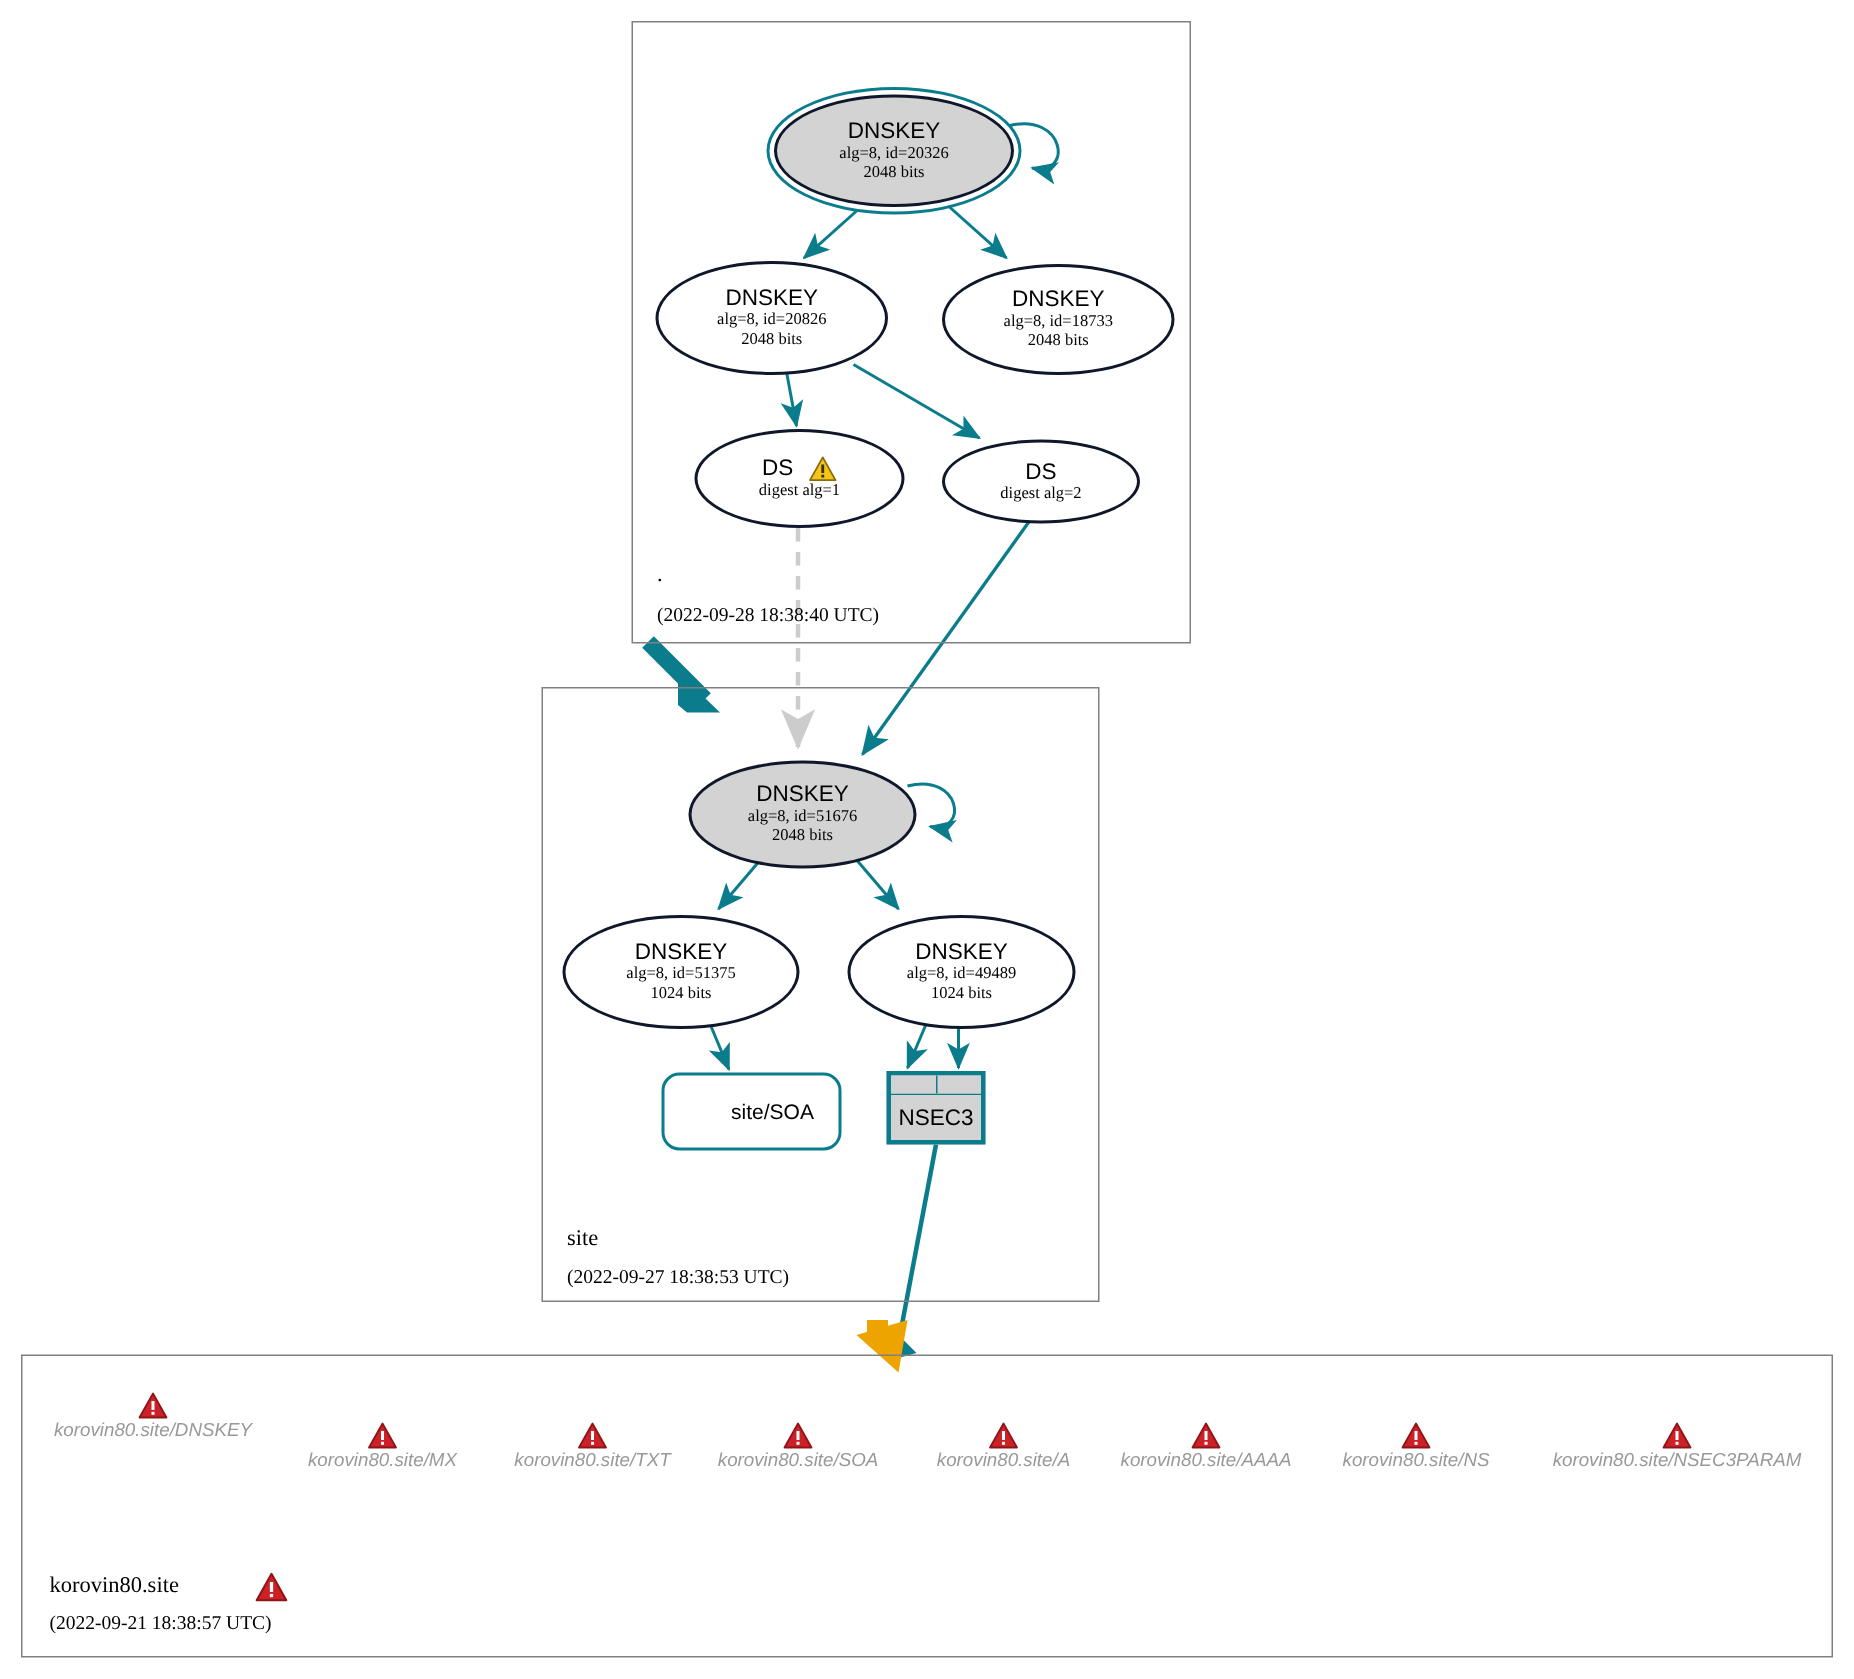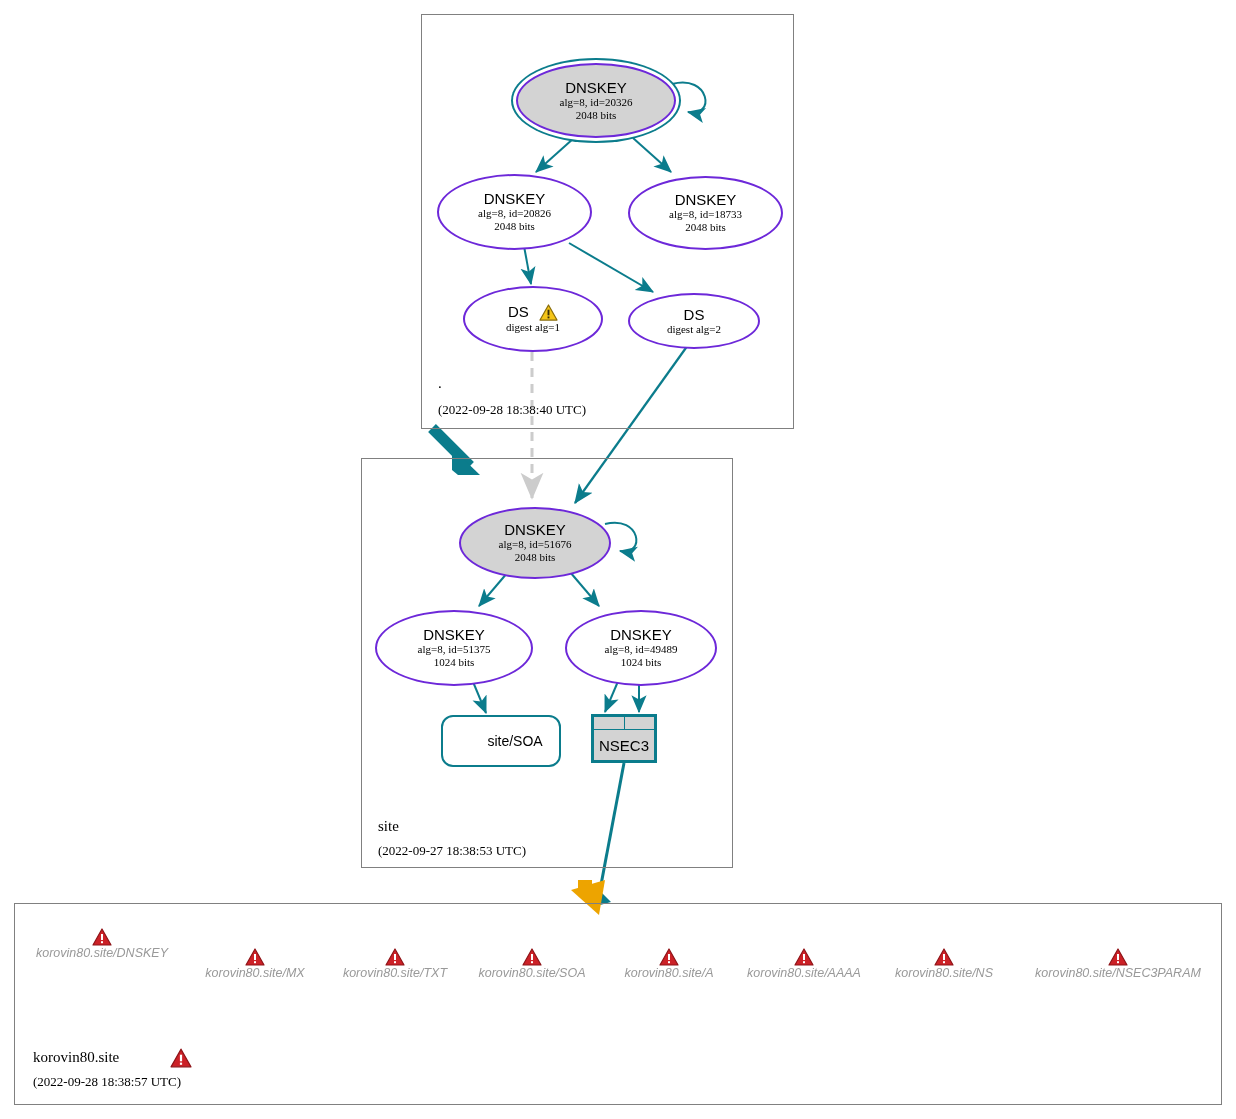--- a/index.html
+++ b/index.html
@@ -7,21 +7,21 @@
   #stage{position:relative;width:1236px;height:1119px;overflow:hidden;background:#fff;}
   #svg-layer{position:absolute;left:0;top:0;width:1236px;height:1119px;}
 
   .zone-box{position:absolute;border:1px solid #808080;background:transparent;box-sizing:border-box;}
   .zone-label{position:absolute;font-family:"Liberation Serif",serif;color:#000;white-space:nowrap;}
   .zone-name{font-size:15px;}
   .zone-time{font-size:13px;}
 
   .node{position:absolute;box-sizing:border-box;}
 
-  .ellipse{border-radius:50%;border:2px solid #6d28d9;background:#ffffff;
+  .ellipse{border-radius:50%;border:2px solid #0f172a;background:#ffffff;
            display:flex;flex-direction:column;align-items:center;justify-content:center;}
   .ellipse.sep{background:#d3d3d3;box-shadow:0 0 0 3px #ffffff, 0 0 0 5px #0b7c8c;}
   .ellipse.shaded{background:#d3d3d3;}
 
   .nk-title{font-size:15px;line-height:16px;color:#000;font-family:"Liberation Sans",sans-serif;}
   .nk-sub{font-size:11px;line-height:13px;color:#000;font-family:"Liberation Serif",serif;}
 
   .rrset-box{position:absolute;border:2px solid #0b7c8c;border-radius:12px;background:#fff;
              display:flex;align-items:center;justify-content:center;}
   .rrset-text{font-size:14px;color:#000;font-family:"Liberation Sans",sans-serif;}
@@ -267,15 +267,15 @@
   </div>
 
   <div class="zone-label zone-name" style="left:33px;top:1049px;">korovin80.site</div>
   <div style="position:absolute;left:170px;top:1048px;">
     <svg class="tri" width="22" height="20" viewBox="0 0 20 18">
       <path d="M10,1 L19,17 L1,17 Z" fill="#cc2127" stroke="#8f1418" stroke-width="1.2" stroke-linejoin="round"></path>
       <rect x="9" y="6" width="2" height="6" fill="#ffffff"></rect>
       <rect x="9" y="13.2" width="2" height="2" fill="#ffffff"></rect>
     </svg>
   </div>
-  <div class="zone-label zone-time" style="left:33px;top:1074px;">(2022-09-28 18:38:57 UTC)</div>
+  <div class="zone-label zone-time" style="left:33px;top:1074px;">(2022-09-21 18:38:57 UTC)</div>
 
 </div>
 
 </body></html>

